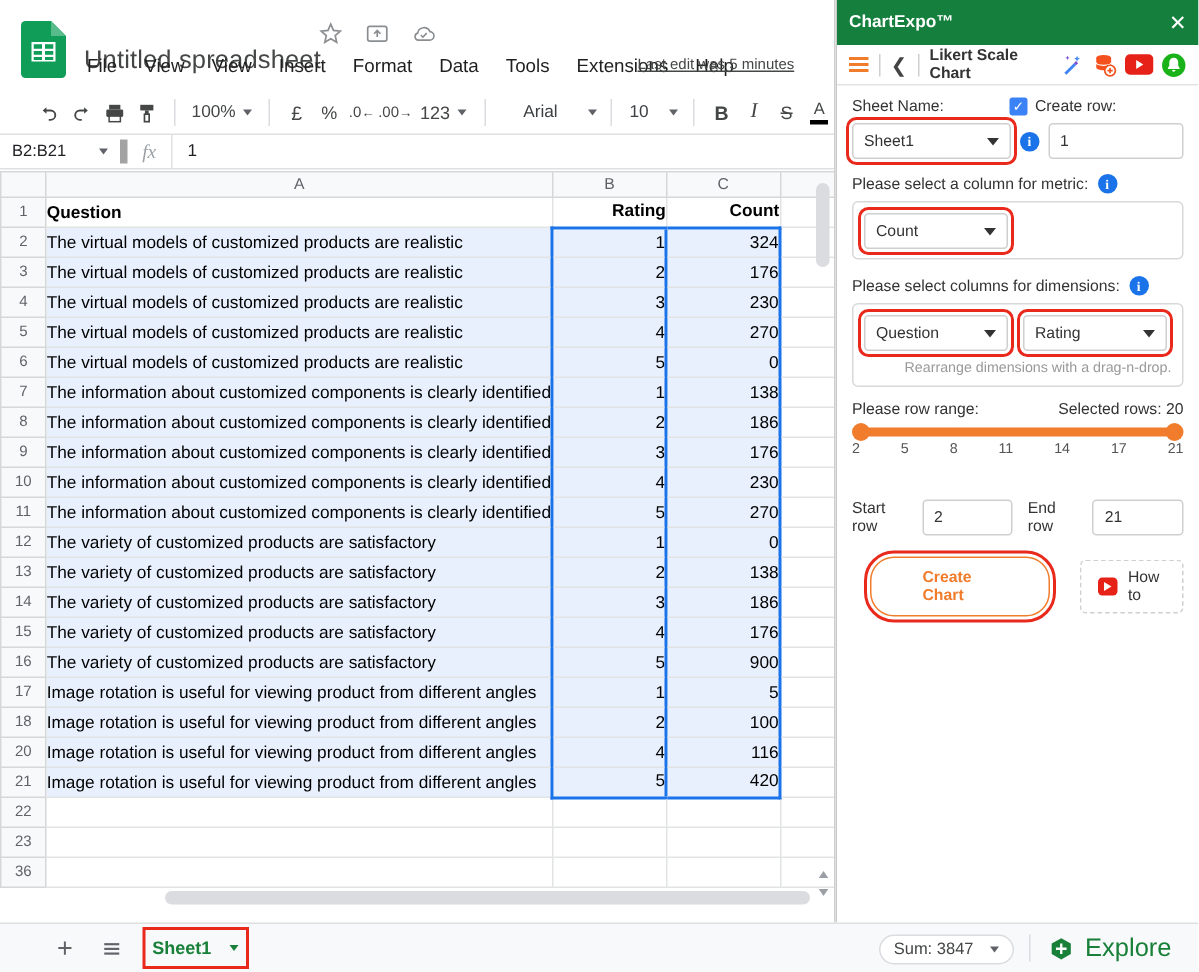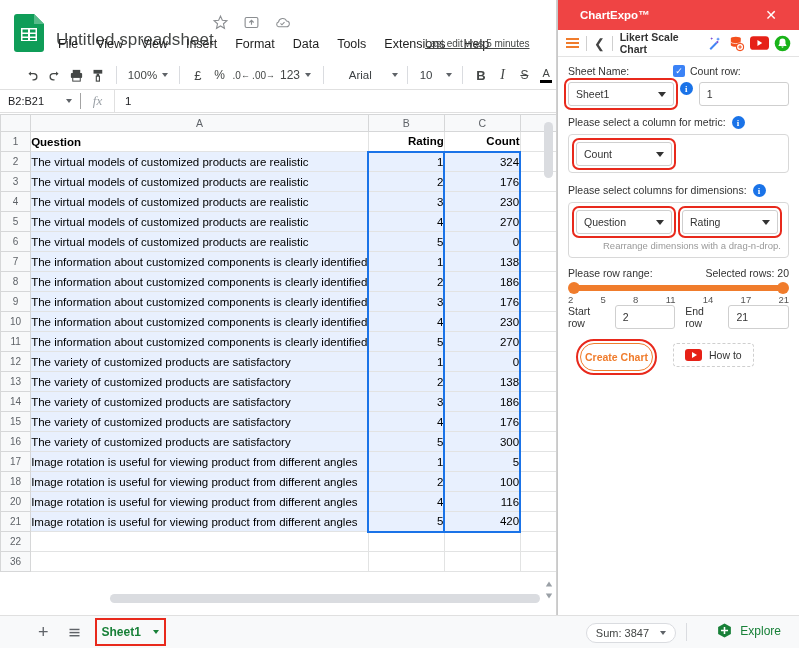--- a/index.html
+++ b/index.html
@@ -69,21 +69,21 @@
     border-top: 1px solid #e0e0e0; border-bottom: 1px solid #e0e0e0;
     background: #fff; display: flex; align-items: center;
   }
   .namebox {
     width: 80px; font-size: 11px; color: #202124; padding-left: 8px;
     display: flex; align-items: center; justify-content: space-between;
   }
   .namebox .caret { border-top-color:#5f6368; }
   .fx { width: 34px; text-align: center; font-style: italic;
         font-family: "Liberation Serif", serif; font-size: 13px; color: #9aa0a6;
-        border-left: 1px solid #a3a3a3; }
+        border-left: 5px solid #a3a3a3; }
   .fbar-val { font-size: 11.5px; color: #202124; padding-left: 10px;
               border-left: 1px solid #e0e0e0; flex: 1; height: 100%;
               display: flex; align-items: center; }
 
   
   .grid-wrap { position: absolute; left: 0; top: 114px; width: 557px; height: 488px; overflow: hidden; }
   table.grid { border-collapse: collapse; table-layout: fixed; }
   table.grid td, table.grid th { border: 1px solid #e2e3e3; padding: 0; font-weight: normal; }
   .colhead { height: 17px; background: #f8f9fa; color: #5f6368;
              font-size: 10.5px; text-align: center; border-color:#d6d7d8 !important; }
@@ -130,58 +130,58 @@
   }
   .sheettab .caret { border-top-color: #188038; }
   .sum-pill {
     position: absolute; right: 123px; top: 7px;
     border: 1px solid #dadce0; border-radius: 14px; background: #fff;
     font-size: 11px; color: #444746; padding: 3px 9px;
     display: flex; align-items: center; gap: 6px; cursor: pointer;
   }
   .bb-divider { position:absolute; right: 112px; top: 7px; width:1px; height:18px; background:#dadce0; }
   .explore { position: absolute; right: 18px; top: 6px; display: flex;
-             align-items: center; gap: 7px; font-size: 12px; color: #188038; cursor: pointer; }
+             align-items: center; gap: 7px; font-size: 17px; color: #188038; cursor: pointer; }
 
   
   .hdr-right { position: absolute; right: 0; top: 8px; display: flex; align-items: center; gap: 10px; padding-right: 12px;}
   .comment-ico { width: 22px; height: 22px; cursor: pointer; }
   .meet-pill { display:flex; align-items:center; gap:4px; border:1px solid #dadce0;
                border-radius: 16px; padding: 4px 9px 4px 7px; cursor: pointer; background:#fff;}
   .share-btn {
     display:flex; align-items:center; gap:7px;
     background: #0b6b3a; color:#fff; border-radius: 17px;
     padding: 7px 16px; font-size: 12.5px; font-weight: bold; cursor: pointer;
   }
 
   
   #panel {
     position: absolute; right: 0; top: 0; width: 242px; height: 615px;
     background: #fff; border-left: 1px solid #c9c9c9;
   }
   .pnl-head {
-    height: 30px; background: #ef4444; color: #fff;
+    height: 30px; background: #15803d; color: #fff;
     display: flex; align-items: center; justify-content: space-between;
-    padding: 0 22px; font-size: 11.5px; font-weight: bold;
+    padding: 0 8px; font-size: 11.5px; font-weight: bold;
   }
   .pnl-close { font-size: 14px; cursor: pointer; font-weight: normal; }
   .pnl-nav {
     height: 27px; border-bottom: 1px solid #e3e3e3;
     display: flex; align-items: center; padding: 0 8px; gap: 7px;
   }
   .hamburger { display:flex; flex-direction: column; gap: 2px; cursor:pointer; }
   .hamburger i { display:block; width: 13px; height: 2px; background: #f07c2c; }
   .nav-sep { width: 1px; height: 15px; background: #cfcfcf; }
   .backchev { color:#444; font-size: 13px; cursor: pointer; line-height:1; }
   .pnl-nav-title { font-size: 10.5px; font-weight: bold; color: #333; }
   .nav-icons { margin-left: auto; display: flex; align-items: center; gap: 5px; }
   .pnl-body { padding: 8px 10px 0 10px; }
   .p-lead { font-size: 10.5px; color: #333; margin-bottom: 8px; }
   .p-lbl { font-size: 10.5px; color: #333; }
-  .row { display: flex; align-items: flex-start; }
+  .row { display: flex; align-items: center; }
   .sel-box {
     border: 1px solid #cfcfcf; border-radius: 3px; background: #fff;
     height: 24px; font-size: 10.5px; color: #333;
     display: flex; align-items: center; justify-content: space-between;
     padding: 0 7px; cursor: pointer; position: relative; z-index: 1;
   }
   .sel-chev { border-left:4px solid transparent; border-right:4px solid transparent;
               border-top: 5px solid #333; margin-left: 10px; }
   .redbox { outline: 2px solid #e8291c; outline-offset: 2px; }
   .info-i {
@@ -202,21 +202,21 @@
   }
   .group-box { border: 1px solid #d8d8d8; border-radius: 4px; padding: 7px 7px 6px 7px; }
   .hint { font-size: 9.5px; color: #999; margin-top: 6px; padding-left: 27px; }
   .slider-track { position: relative; height: 6px; background: #f07c2c; border-radius: 3px; margin: 0 6px; }
   .knob { position: absolute; top: -3px; width: 12px; height: 12px; border-radius: 50%;
           background: #f07c2c; cursor: pointer; }
   .ticks { display: flex; justify-content: space-between; font-size: 9.5px; color: #555; margin-top: 3px; }
   .create-btn {
     border: 1px solid #f07c2c; color: #f07c2c; border-radius: 16px;
     font-size: 10.5px; font-weight: bold; background: #fff;
-    padding: 7px 4px; cursor: pointer; display:inline-block;
+    padding: 7px 34px; cursor: pointer; display:inline-block;
   }
   .howto {
     border: 1px dashed #cfcfcf; border-radius: 4px; background: #fff;
     padding: 5px 11px; font-size: 10.5px; color: #333; cursor: pointer;
     display: flex; align-items: center; gap: 7px;
   }
   .yt { width: 17px; height: 12px; background: #e62117; border-radius: 3px;
         display:flex; align-items:center; justify-content:center; }
   .yt i { width:0;height:0;border-left:5px solid #fff;border-top:3.5px solid transparent;border-bottom:3.5px solid transparent; margin-left:1px;}
 </style>
@@ -459,21 +459,21 @@
               <td class="rowhead">15</td>
               <td class="cell cA sel">The variety of customized products are satisfactory</td>
               <td class="cell cB num sel selcol-left">4</td>
               <td class="cell cC num sel selcol-left selcol-right">176</td>
               <td class="cell cD"></td>
             </tr>
             <tr>
               <td class="rowhead">16</td>
               <td class="cell cA sel">The variety of customized products are satisfactory</td>
               <td class="cell cB num sel selcol-left">5</td>
-              <td class="cell cC num sel selcol-left selcol-right">300</td>
+              <td class="cell cC num sel selcol-left selcol-right">900</td>
               <td class="cell cD"></td>
             </tr>
             <tr>
               <td class="rowhead">17</td>
               <td class="cell cA sel">Image rotation is useful for viewing product from different angles</td>
               <td class="cell cB num sel selcol-left">1</td>
               <td class="cell cC num sel selcol-left selcol-right">5</td>
               <td class="cell cD"></td>
             </tr>
             <tr>
@@ -492,20 +492,27 @@
             </tr>
             <tr>
               <td class="rowhead">21</td>
               <td class="cell cA sel">Image rotation is useful for viewing product from different angles</td>
               <td class="cell cB num sel selcol-left selbot">5</td>
               <td class="cell cC num sel selcol-left selcol-right selbot">420</td>
               <td class="cell cD"></td>
             </tr>
             <tr>
               <td class="rowhead">22</td>
+              <td class="cell cA"></td>
+              <td class="cell cB num"></td>
+              <td class="cell cC num"></td>
+              <td class="cell cD"></td>
+            </tr>
+            <tr>
+              <td class="rowhead">23</td>
               <td class="cell cA"></td>
               <td class="cell cB num"></td>
               <td class="cell cC num"></td>
               <td class="cell cD"></td>
             </tr>
             <tr>
               <td class="rowhead">36</td>
               <td class="cell cA"></td>
               <td class="cell cB num"></td>
               <td class="cell cC num"></td>
@@ -598,21 +605,21 @@
         </svg>
       </div>
     </div>
 
     <div class="pnl-body">
 
       <div class="row" style="justify-content:space-between; margin-bottom:5px;">
         <div class="p-lbl">Sheet Name:</div>
         <div class="row" style="gap:5px; width:116px;">
           <span class="chk">✓</span>
-          <span class="p-lbl">Count row:</span>
+          <span class="p-lbl">Create row:</span>
         </div>
       </div>
       <div class="row" style="gap:6px; margin-bottom:10px;">
         <div class="sel-box redbox" style="width:108px;">
           <span>Sheet1</span>
           <i class="sel-chev"></i>
         </div>
         <span class="info-i">i</span>
         <div class="txt-input" style="width:92px;">1</div>
       </div>
@@ -659,21 +666,21 @@
           <span>2</span>
           <span>5</span>
           <span>8</span>
           <span>11</span>
           <span>14</span>
           <span>17</span>
           <span>21</span>
         </div>
       </div>
 
-      <div class="row" style="gap:6px; margin-top:0;">
+      <div class="row" style="gap:6px; margin-top:28px;">
         <div class="p-lbl">Start row</div>
         <div class="txt-input" style="width:62px;">2</div>
         <div class="p-lbl" style="margin-left:4px;">End row</div>
         <div class="txt-input" style="width:62px;">21</div>
       </div>
 
       <div class="row" style="gap:20px; margin-top:14px; padding-left:12px;">
         <div class="create-btn redbox">Create Chart</div>
         <div class="howto">
           <span class="yt">

